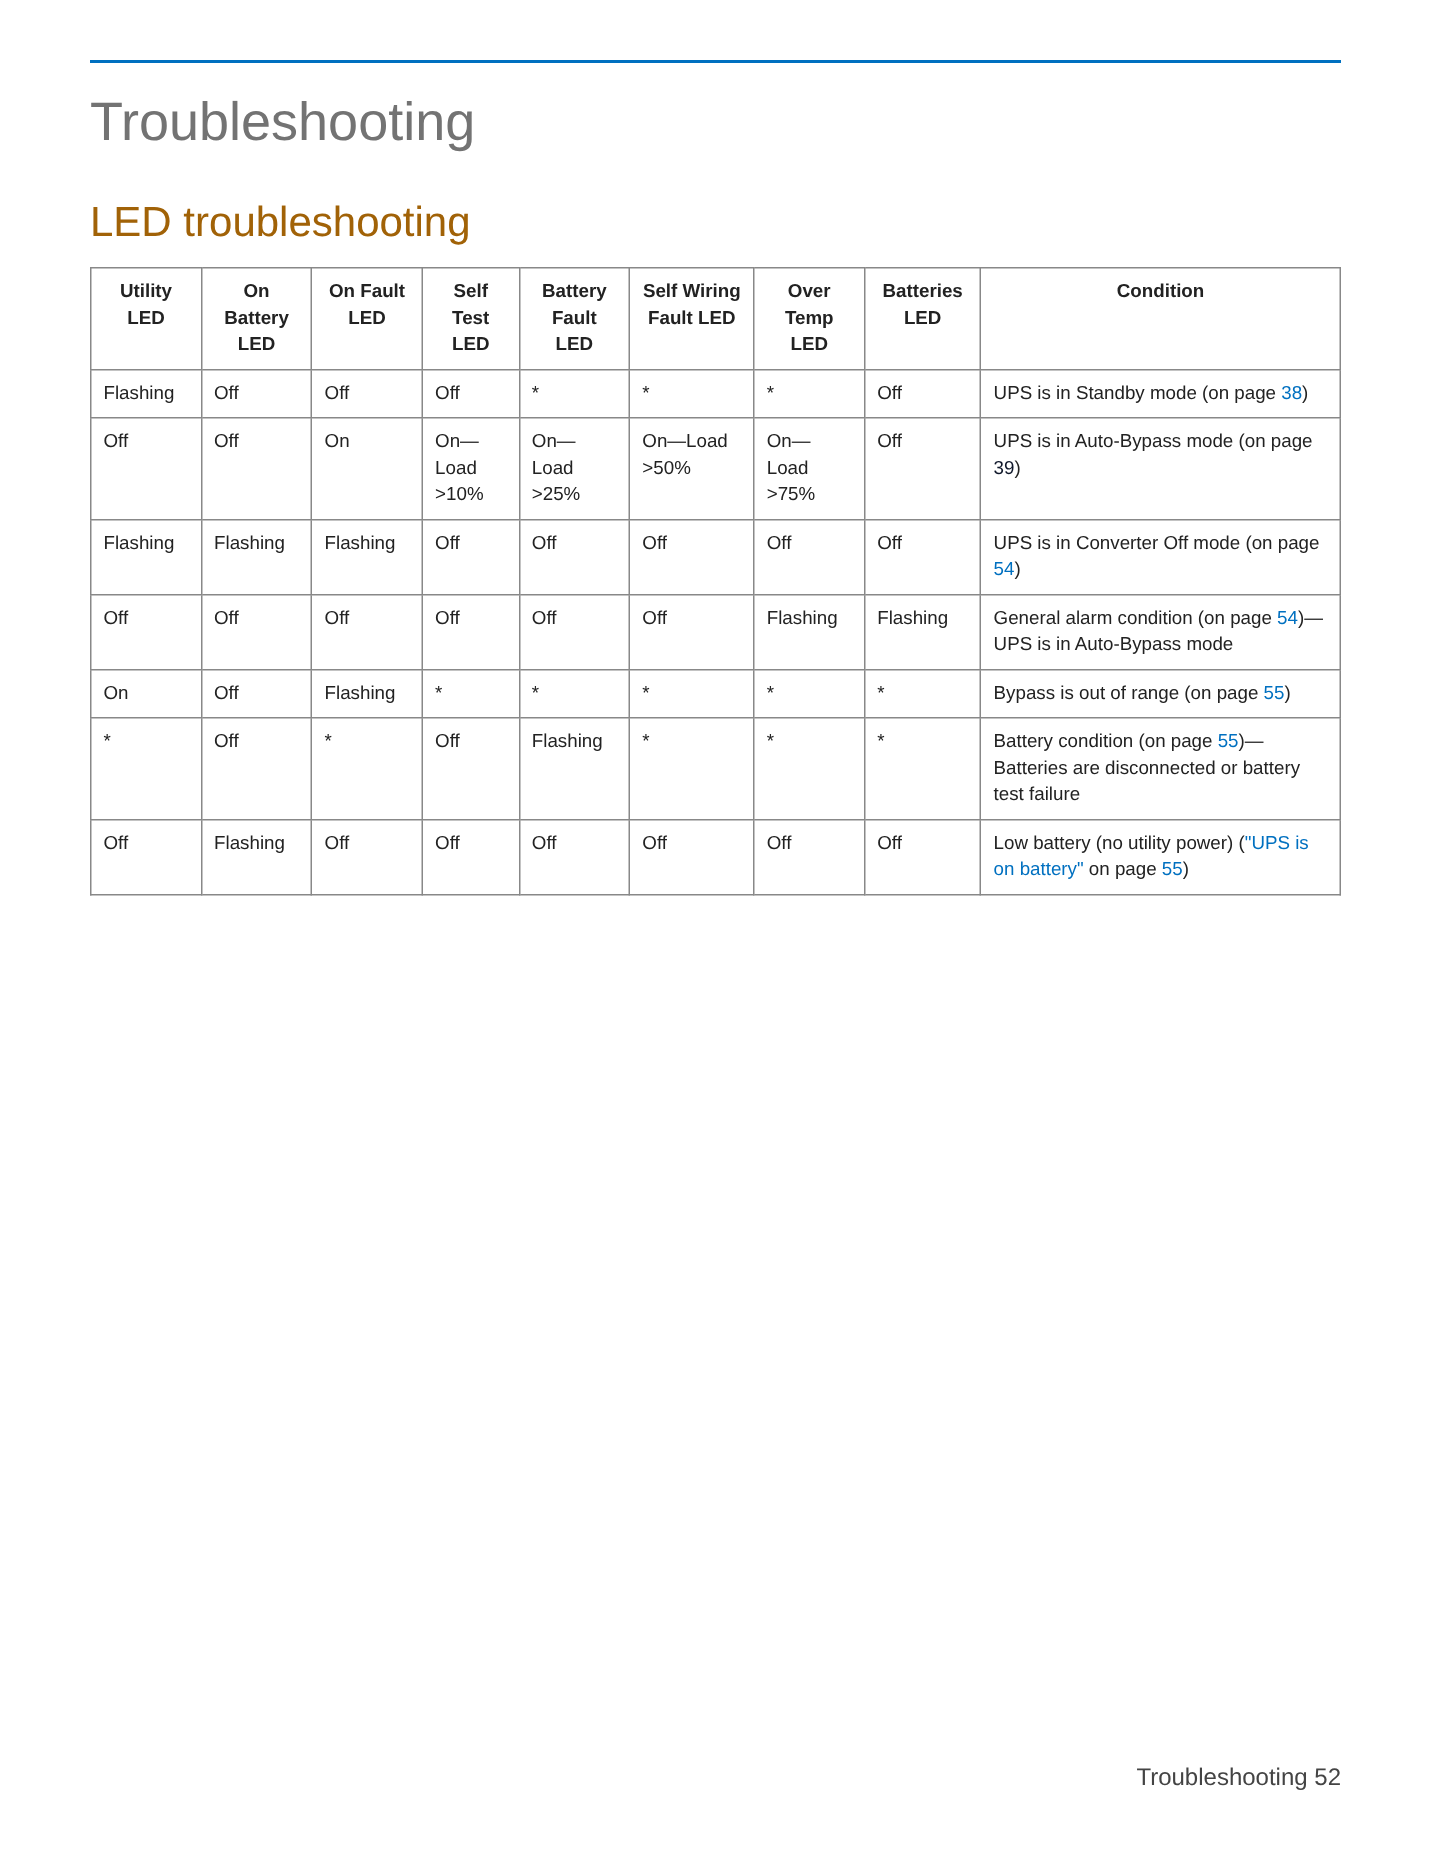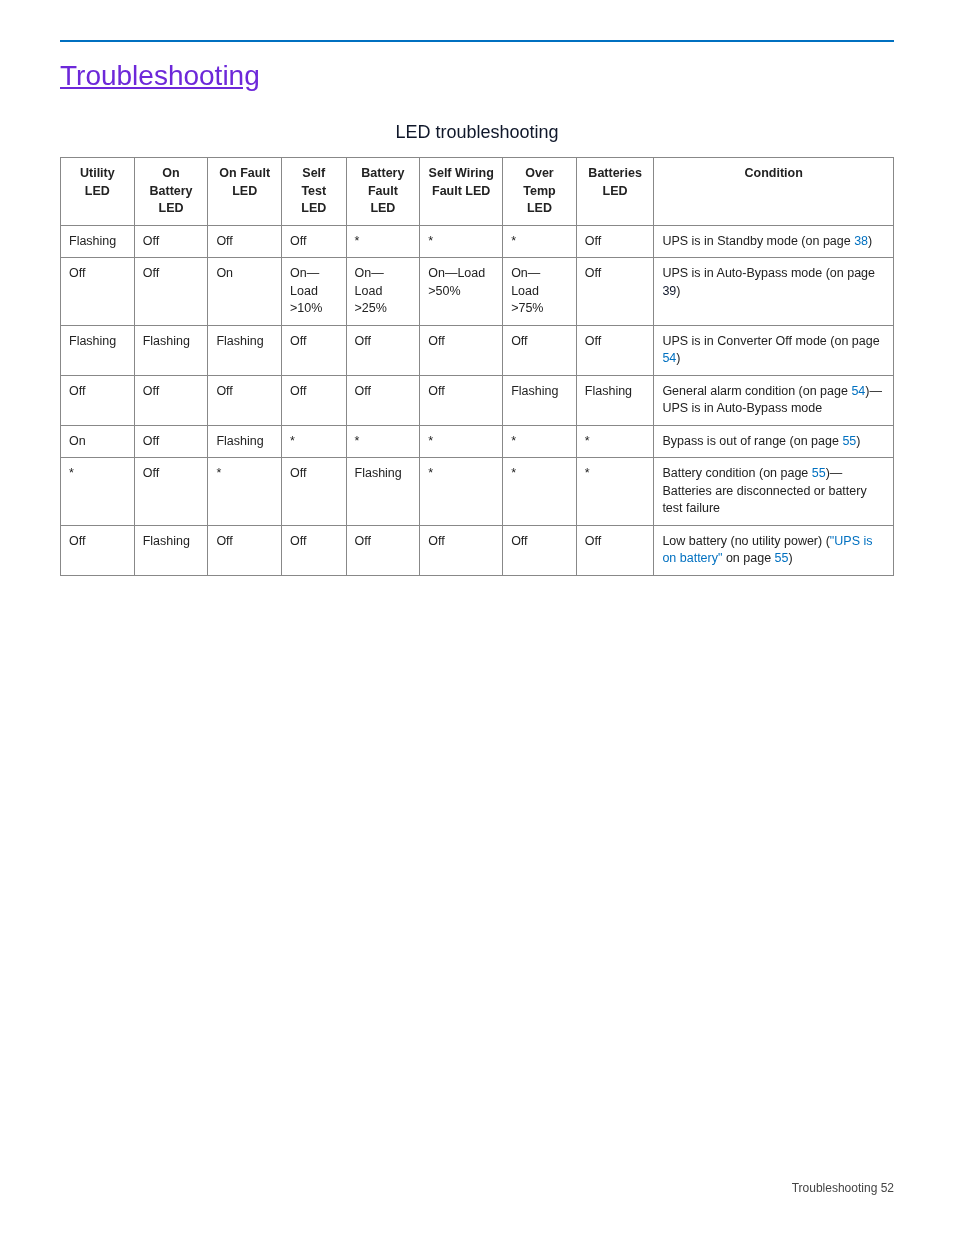--- a/index.html
+++ b/index.html
@@ -11,32 +11,30 @@
       width: 954px;
       min-height: 1235px;
       padding: 40px 60px 60px 60px;
     }
     .page-rule {
       border: none;
       border-top: 2px solid #0070c0;
       margin-bottom: 18px;
     }
     .page-title {
+      font-size: 36px;
+      font-weight: normal;
+      color: #737373;
+      margin-bottom: 30px;
+    }
+    .section-title {
       font-size: 28px;
       font-weight: normal;
-      color: #6d28d9;
-      margin-bottom: 30px;
-      text-decoration: underline;
-    }
-    .section-title {
-      font-size: 18px;
-      font-weight: normal;
-      color: #0f172a;
+      color: #a16207;
       margin-bottom: 14px;
-      text-align: center;
     }
     table {
       border-collapse: collapse;
       width: 100%;
       margin-bottom: 40px;
     }
     th, td {
       border: 1px solid #888;
       padding: 7px 8px;
       vertical-align: top;
@@ -54,21 +52,21 @@
     .col-bat-flt { width: 8%; }
     .col-site    { width: 9%; }
     .col-over    { width: 8%; }
     .col-ovld    { width: 8%; }
     .col-cond    { width: 26%; }
     a { color: #0070c0; text-decoration: none; }
     .footer {
       position: absolute;
       bottom: 40px;
       right: 60px;
-      font-size: 12px;
+      font-size: 16px;
       color: #444;
     }
   </style>
 </head>
 <body>
 
 <hr class="page-rule">
 
 <h1 class="page-title">Troubleshooting</h1>
 

